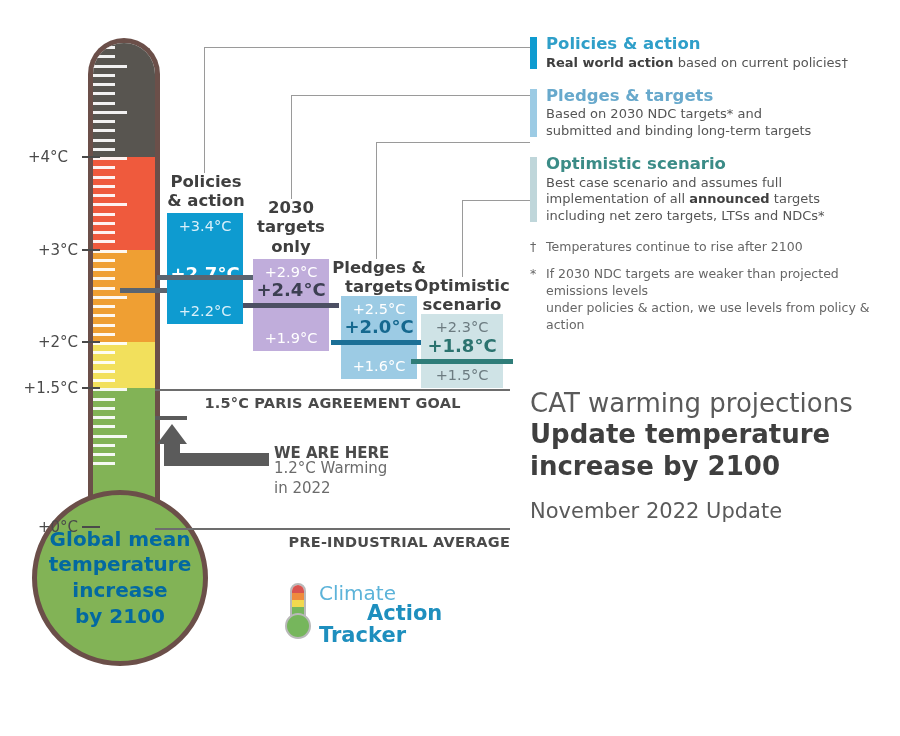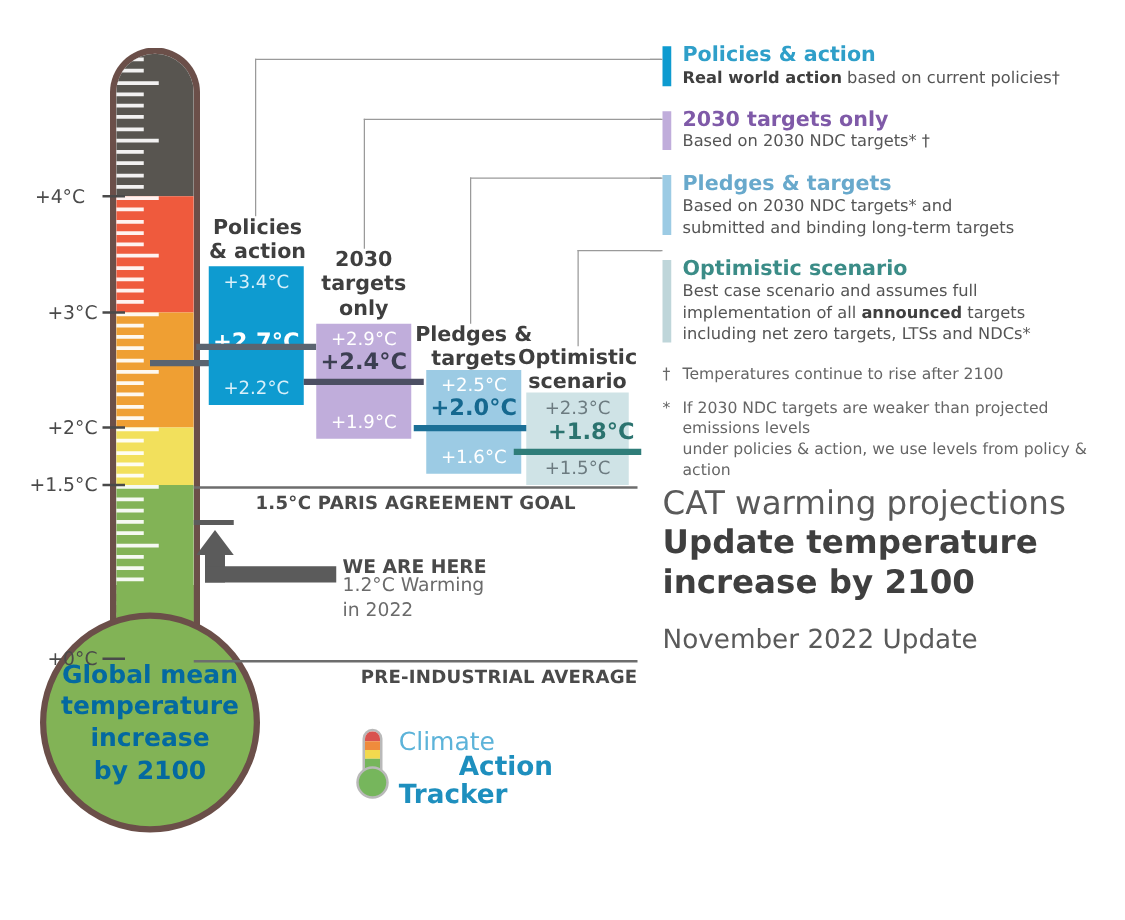--- a/index.html
+++ b/index.html
@@ -223,21 +223,21 @@
       <div class="scen" style="left: 341px; width: 76px; top: 316px; text-align: center; font-weight: bold; font-size: 18px; color: rgb(21, 104, 143);">+2.0°C</div>
       <div class="central-line" style="left: 331px; width: 96px; top: 340px; background: rgb(27, 111, 150);"></div>
       <div class="scen-title" style="left: 410px; top: 276px; width: 104px;">
         <div>Optimistic</div>
         <div>scenario</div>
       </div>
       <div class="bar" style="left: 421px; top: 314.25px; width: 82px; height: 74px; background: rgb(207, 227, 230);">
         <div class="hi" style="top: 5px; color: rgb(108, 123, 128);">+2.3°C</div>
         <div class="lo" style="bottom: 5px; color: rgb(108, 123, 128);">+1.5°C</div>
       </div>
-      <div class="scen" style="left: 421px; width: 82px; top: 334.5px; text-align: center; font-weight: bold; font-size: 18px; color: rgb(43, 115, 111); padding-left: 11px;">+1.8°C</div>
+      <div class="scen" style="left: 421px; width: 82px; top: 334.5px; text-align: center; font-weight: bold; font-size: 18px; color: rgb(43, 115, 111);">+1.8°C</div>
       <div class="central-line" style="left: 411px; width: 102px; top: 358.5px; background: rgb(47, 125, 121);"></div>
     </div>
 
   <div class="ref-line" style="left:155px;top:389px;width:355px;"></div>
   <div class="ref-caption" style="left:155px;top:395px;width:355px;text-align:center;">1.5°C PARIS AGREEMENT GOAL</div>
 
   <div class="ref-line" style="left:155px;top:528px;width:355px;"></div>
   <div class="ref-caption" style="left:155px;top:534px;width:355px;text-align:right;">PRE-INDUSTRIAL AVERAGE</div>
 
   <div class="wah-stub" style="left:155px;top:416px;width:32px;"></div>
@@ -250,25 +250,20 @@
     <div>in 2022</div>
   </div>
 
   <div id="legend">
       <div class="leg">
         <div class="leg-swatch" style="background: rgb(14, 155, 208);"></div>
         <div class="leg-title" style="color: rgb(47, 159, 201);">Policies &amp; action</div>
         <div class="leg-desc"><b>Real world action</b> based on current policies†</div>
       </div>
       <div class="leg">
-        <div class="leg-swatch" style="background: rgb(192, 173, 219);"></div>
-        <div class="leg-title" style="color: rgb(127, 90, 168);">2030 targets only</div>
-        <div class="leg-desc">Based on 2030 NDC targets* †</div>
-      </div>
-      <div class="leg">
         <div class="leg-swatch" style="background: rgb(156, 203, 228);"></div>
         <div class="leg-title" style="color: rgb(104, 169, 204);">Pledges &amp; targets</div>
         <div class="leg-desc">Based on 2030 NDC targets* and<br>submitted and binding long-term targets</div>
       </div>
       <div class="leg">
         <div class="leg-swatch" style="background: rgb(191, 214, 218);"></div>
         <div class="leg-title" style="color: rgb(59, 140, 135);">Optimistic scenario</div>
         <div class="leg-desc">Best case scenario and assumes full<br>implementation of all <b>announced</b> targets<br>including net zero targets, LTSs and NDCs*</div>
       </div>
       <div class="footnote" style="margin-top: 12px;"><span class="sym">†</span>Temperatures continue to rise after 2100</div>

